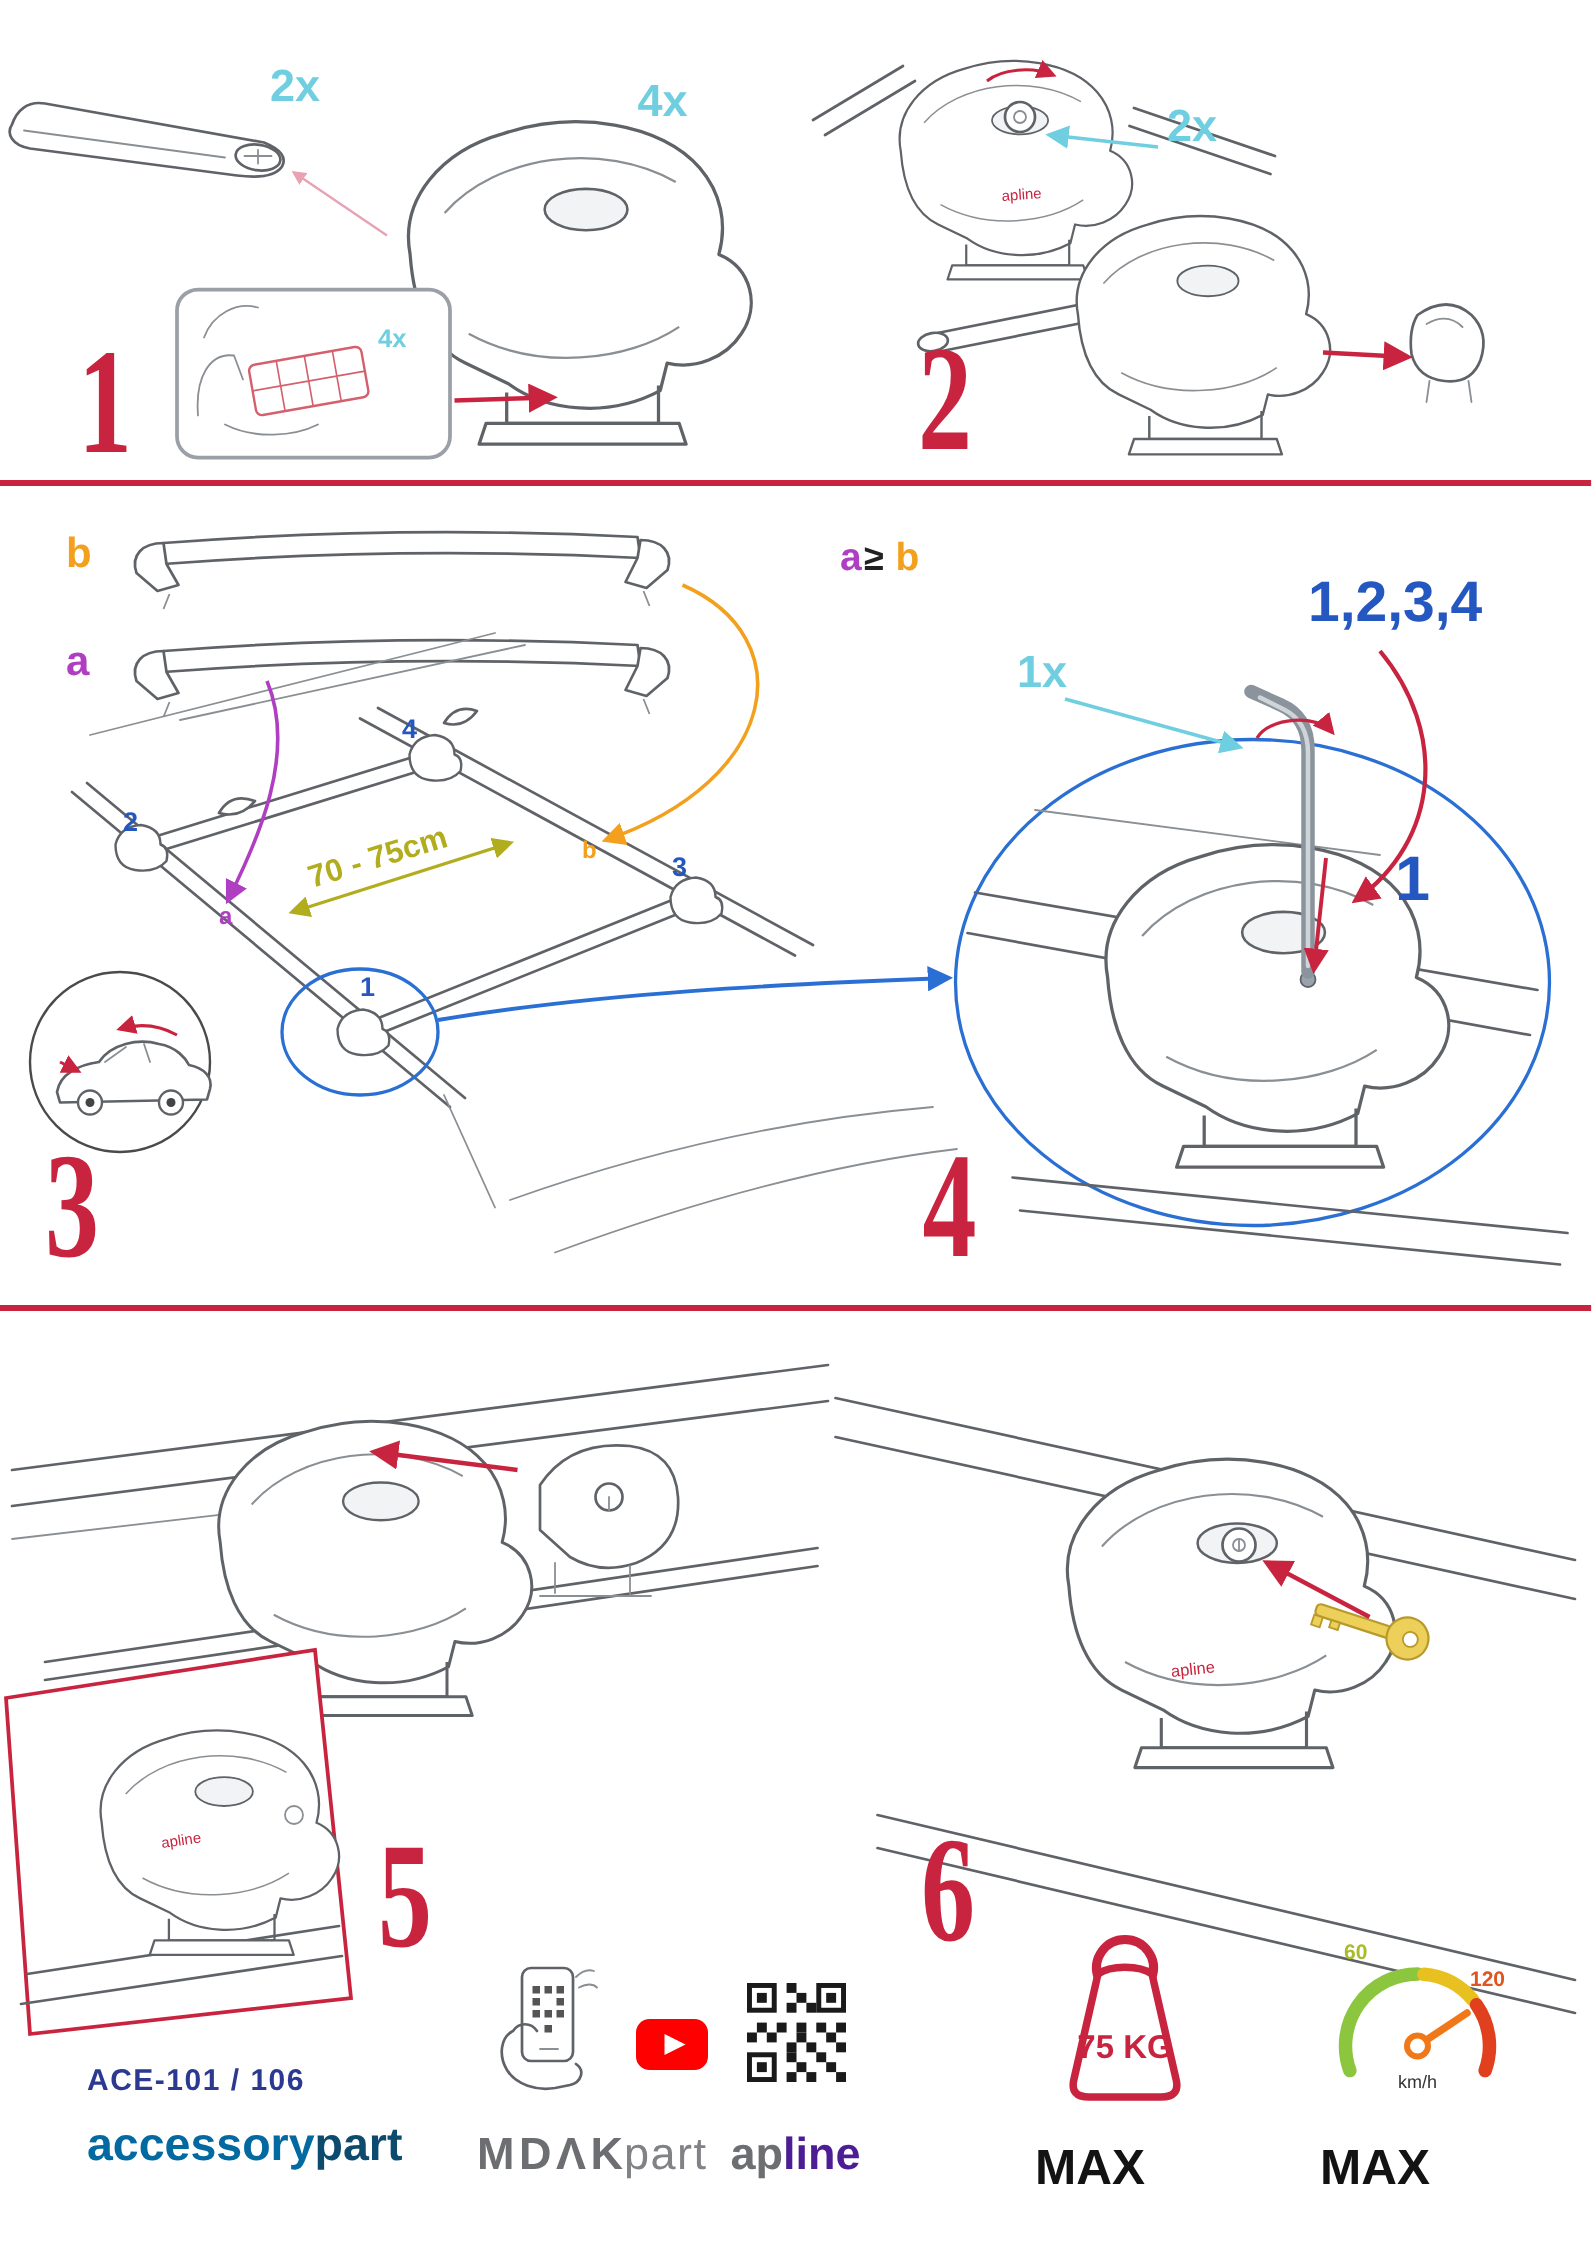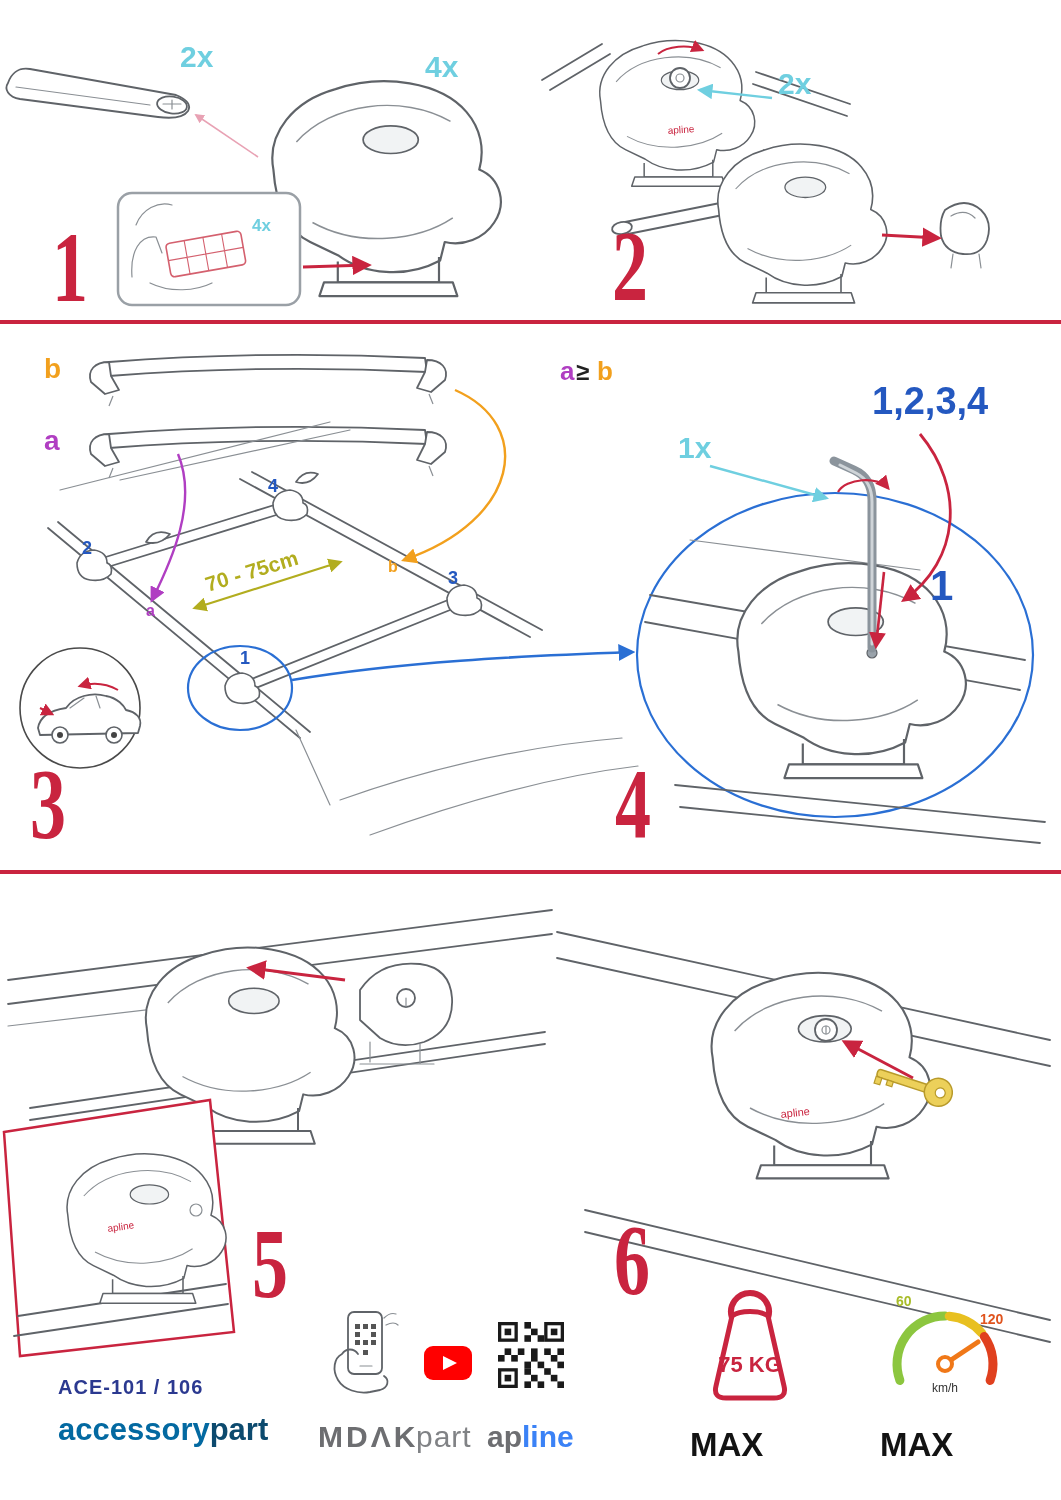--- a/index.html
+++ b/index.html
@@ -16,21 +16,21 @@
            font-size:100px;line-height:.80;color:#c9243f;transform:scaleX(.72);
            transform-origin:left top;letter-spacing:-2px}
   .model{position:absolute;left:58px;top:1376px;font-size:20px;font-weight:600;
          color:#2b3990;letter-spacing:1px}
   .brandline{position:absolute;left:58px;top:1412px;font-size:31px;font-weight:700;letter-spacing:0}
   .brand-black{color:#0369a1}
   .brand-red{color:#0c4a6e}
   .mdak{position:absolute;left:318px;top:1420px;font-size:30px;font-weight:700;color:#6d6e71;letter-spacing:3px}
   .ipqi{position:absolute;left:416px;top:1420px;font-size:30px;font-weight:500;color:#808285;letter-spacing:1px}
   .apline{position:absolute;left:487px;top:1420px;font-size:30px;font-weight:700}
-  .apline .gr{color:#6d6e71}.apline .rd{color:#3b82f6}
+  .apline .gr{color:#6d6e71}.apline .rd{color:#4c1d95}
   .maxlabel{position:absolute;font-size:33px;font-weight:700;color:#131313;}
 </style>
 </head>
 <body>
 
 <div class="page">
 
   <svg width="0" height="0" style="position:absolute" aria-hidden="true">
     <defs>
       <marker id="arr-red" viewBox="0 0 10 10" refX="8" refY="5" markerWidth="6.5" markerHeight="6.5" orient="auto-start-reverse">

